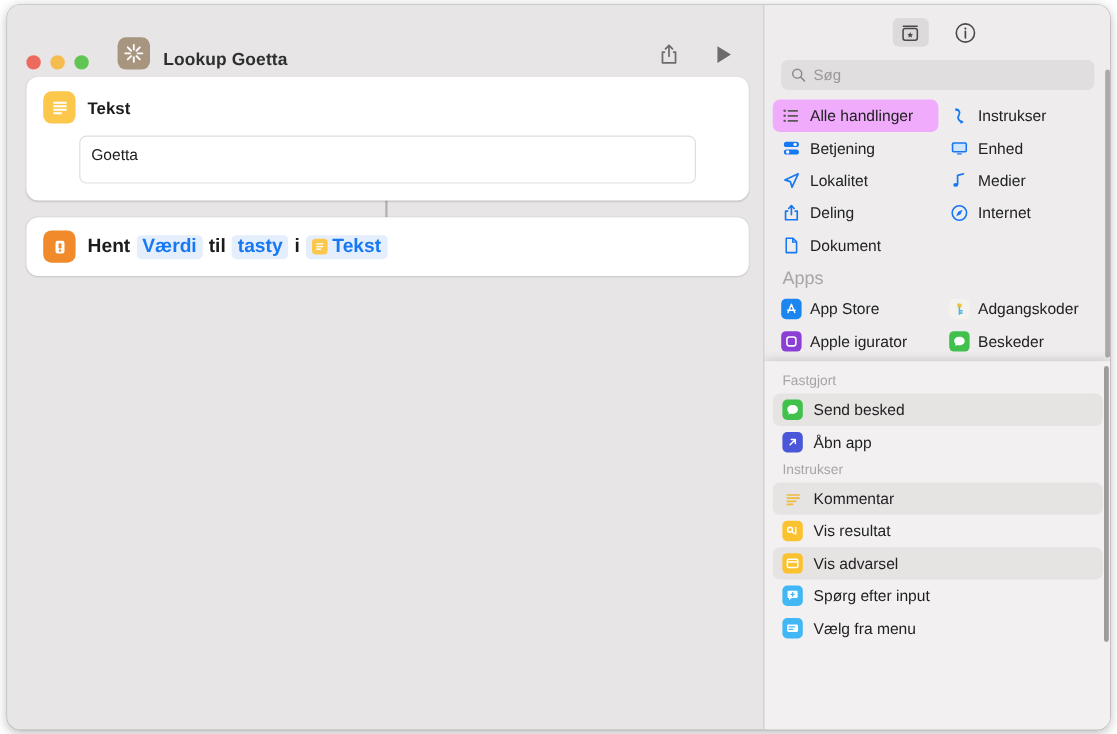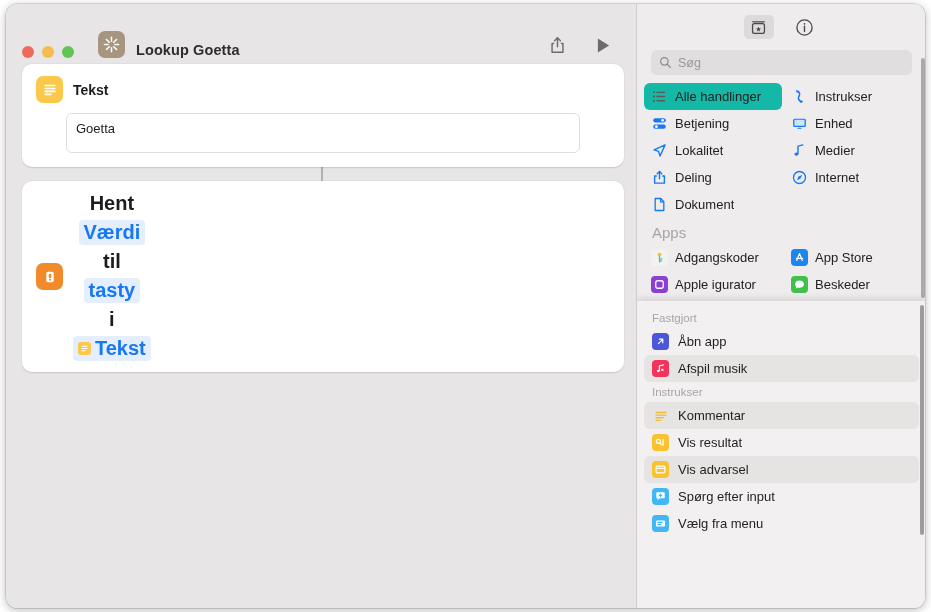--- a/index.html
+++ b/index.html
@@ -162,26 +162,25 @@
     box-sizing: border-box;
     padding: 11px 14px;
     display: flex;
     align-items: center;
     gap: 10px;
   }
 
   .act-sentence {
     display: flex;
     align-items: center;
-    font-size: 20px;
+    font-size: 16px;
     font-weight: bold;
     color: #1c1c1c;
     gap: 5px;
     white-space: nowrap;
-    flex-direction: column;
   }
   .token {
     color: #1678f2;
     background: #e4eefd;
     border-radius: 4px;
     padding: 1px 5px;
     font-weight: bold;
   }
   .token.var {
     display: inline-flex;
@@ -251,21 +250,21 @@
   }
   .cat {
     display: flex;
     align-items: center;
     gap: 8px;
     height: 27px;
     padding: 0 7px;
     border-radius: 6px;
     box-sizing: border-box;
   }
-  .cat.selected { background: #14b8a6; text-align: right; }
+  .cat.selected { background: #f0abfc; text-align: right; }
   .cat-label {
     font-size: 13px;
     color: #222;
     white-space: nowrap;
     overflow: hidden;
   }
   .cat-ic { width: 16px; height: 16px; flex: none; display: flex; align-items:center; justify-content:center; }
 
   .sec-hdr {
     font-size: 15px;
@@ -601,39 +600,39 @@
             </svg>
           </span>
           <span class="cat-label">Dokument</span>
         </div>
       </div>
 
       <div class="sec-hdr">Apps</div>
 
       <div class="app-grid">
         <div class="app-row">
+          <span class="app-ic" style="background:#1b85f0;">
+            <svg width="13" height="13" viewBox="0 0 16 16">
+              <path d="M8 3.2 L11.4 11.6 M8 3.2 L4.6 11.6 M4.2 9.2 L11.8 9.2" stroke="#ffffff" stroke-width="1.5" stroke-linecap="round" fill="none"></path>
+            </svg>
+          </span>
+          <span class="app-label">App Store</span>
+        </div>
+
+        <div class="app-row">
           <span class="app-ic" style="background:#f4f2ee;">
             <svg width="13" height="13" viewBox="0 0 16 16">
               <circle cx="8" cy="4.4" r="2.4" fill="#f0c23a"></circle>
               <path d="M8 6.6 L8 13.4 M8 9.8 L11 9.8 M8 12.2 L10.6 12.2" stroke="#57b4e0" stroke-width="1.6" stroke-linecap="round" fill="none"></path>
             </svg>
           </span>
           <span class="app-label">Adgangskoder</span>
         </div>
 
         <div class="app-row">
-          <span class="app-ic" style="background:#1b85f0;">
-            <svg width="13" height="13" viewBox="0 0 16 16">
-              <path d="M8 3.2 L11.4 11.6 M8 3.2 L4.6 11.6 M4.2 9.2 L11.8 9.2" stroke="#ffffff" stroke-width="1.5" stroke-linecap="round" fill="none"></path>
-            </svg>
-          </span>
-          <span class="app-label">App Store</span>
-        </div>
-
-        <div class="app-row">
           <span class="app-ic" style="background:#8b3fd4;">
             <svg width="13" height="13" viewBox="0 0 16 16">
               <rect x="3.4" y="3.4" width="9.2" height="9.2" rx="2.4" fill="none" stroke="#ffffff" stroke-width="1.6"></rect>
             </svg>
           </span>
           <span class="app-label">Apple  igurator</span>
         </div>
 
         <div class="app-row">
           <span class="app-ic" style="background:#3fc14c;">
@@ -645,40 +644,38 @@
         </div>
       </div>
 
       <div class="edge-scroll"></div>
 
       <div class="overlay">
         <div class="ov-inner">
 
           <div class="ov-hdr">Fastgjort</div>
 
+          <div class="ov-row stripe">
+            <span class="ov-ic" style="background:#3fc14c;">
+              <svg width="13" height="13" viewBox="0 0 16 16">
+                <path d="M8 3.2 C11.2 3.2 13.4 5.1 13.4 7.6 C13.4 10.1 11.2 12 8 12 C7.3 12 6.6 11.9 6 11.7 L3.4 12.8 L4.3 10.7 C3.3 9.9 2.6 8.8 2.6 7.6 C2.6 5.1 4.8 3.2 8 3.2 Z" fill="#ffffff"></path>
+              </svg>
+            </span>
+            <span class="ov-label">Send besked</span>
+          </div>
 
           <div class="ov-row">
             <span class="ov-ic" style="background:#4b57d9;">
               <svg width="13" height="13" viewBox="0 0 16 16">
                 <path d="M5.4 10.6 L10.6 5.4 M6.6 5.2 L10.8 5.2 L10.8 9.4" stroke="#ffffff" stroke-width="1.5" stroke-linecap="round" stroke-linejoin="round" fill="none"></path>
               </svg>
             </span>
             <span class="ov-label">Åbn app</span>
           </div>
 
-          <div class="ov-row stripe">
-            <span class="ov-ic" style="background:#f4325c;">
-              <svg width="13" height="13" viewBox="0 0 16 16">
-                <path d="M11.6 3.6 L6.6 4.9 L6.6 10.6" fill="none" stroke="#ffffff" stroke-width="1.4" stroke-linecap="round"></path>
-                <ellipse cx="5.2" cy="11.1" rx="1.7" ry="1.4" fill="#ffffff"></ellipse>
-                <ellipse cx="10.2" cy="9.8" rx="1.7" ry="1.4" fill="#ffffff"></ellipse>
-              </svg>
-            </span>
-            <span class="ov-label">Afspil musik</span>
-          </div>
 
           <div class="ov-hdr">Instrukser</div>
 
           <div class="ov-row stripe">
             <span class="ov-ic">
               <svg width="14" height="14" viewBox="0 0 16 16">
                 <g stroke="#f0bb3c" stroke-width="1.6" stroke-linecap="round">
                   <line x1="2.4" y1="4" x2="13.6" y2="4"></line>
                   <line x1="2.4" y1="7" x2="13.6" y2="7"></line>
                   <line x1="2.4" y1="10" x2="10.4" y2="10"></line>

